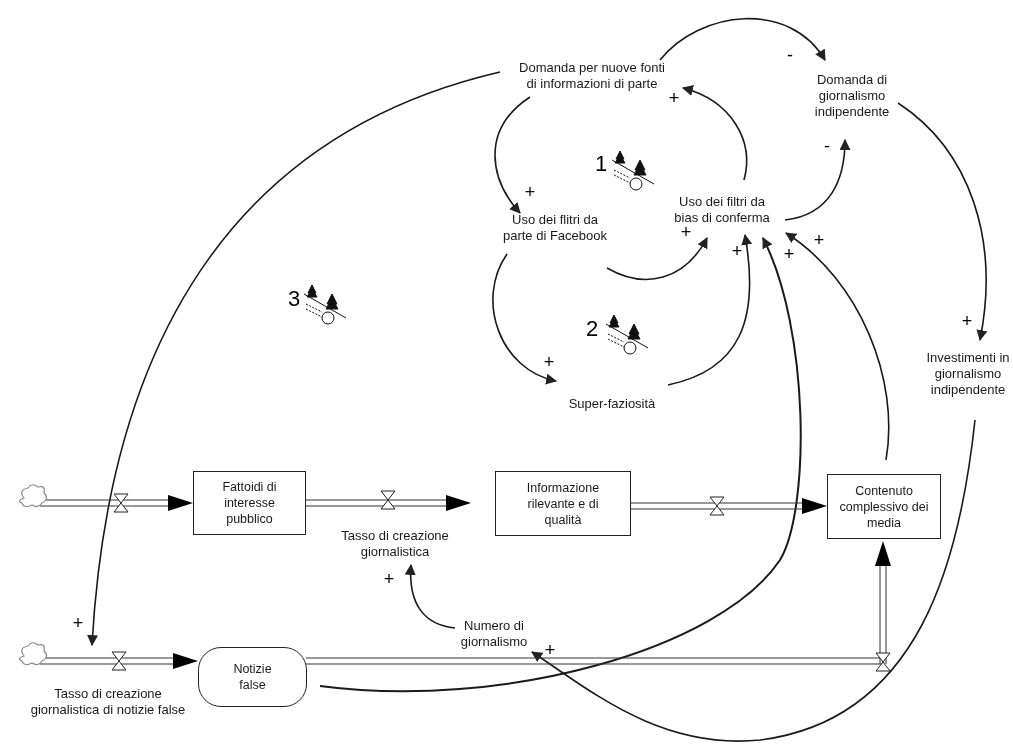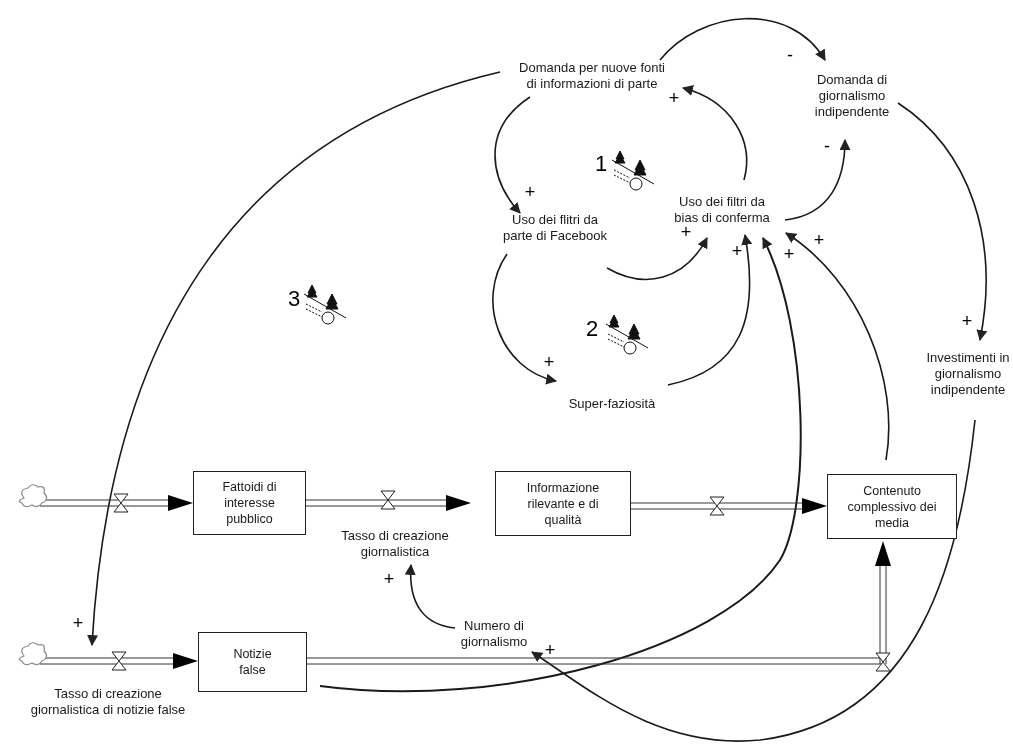--- a/index.html
+++ b/index.html
@@ -107,24 +107,24 @@
 giornalismo</div>
 <div class="lbl" style="left:108px; top:686px; white-space:pre;">Tasso di creazione
 giornalistica di notizie false</div>
 
 <div class="stock" style="left:193px; top:471px; width:113px; height:64px; white-space:pre;">Fattoidi di
 interesse
 pubblico</div>
 <div class="stock" style="left:471px; top:471px; width:136px; height:65px; white-space:pre;margin-left:24px;">Informazione
 rilevante e di
 qualità</div>
-<div class="stock" style="left:827px; top:474px; width:130px; height:65px; white-space:pre;">Contenuto
+<div class="stock" style="left:827px; top:474px; width:114px; height:65px; white-space:pre;">Contenuto
 complessivo dei
 media</div>
-<div class="stock" style="left:198px; top:632px; width:109px; height:60px; white-space:pre;">Notizie
+<div class="stock" style="left:198px; top:647px; width:109px; height:60px; white-space:pre;border-radius:23px;">Notizie
 false</div>
 
 <div class="sign" style="left:790px; top:55px;">-</div>
 <div class="sign" style="left:827px; top:146px;">-</div>
 <div class="sign" style="left:674px; top:98px;">+</div>
 <div class="sign" style="left:530px; top:192px;">+</div>
 <div class="sign" style="left:686px; top:232px;">+</div>
 <div class="sign" style="left:737px; top:251px;">+</div>
 <div class="sign" style="left:789px; top:254px;">+</div>
 <div class="sign" style="left:819px; top:240px;">+</div>

